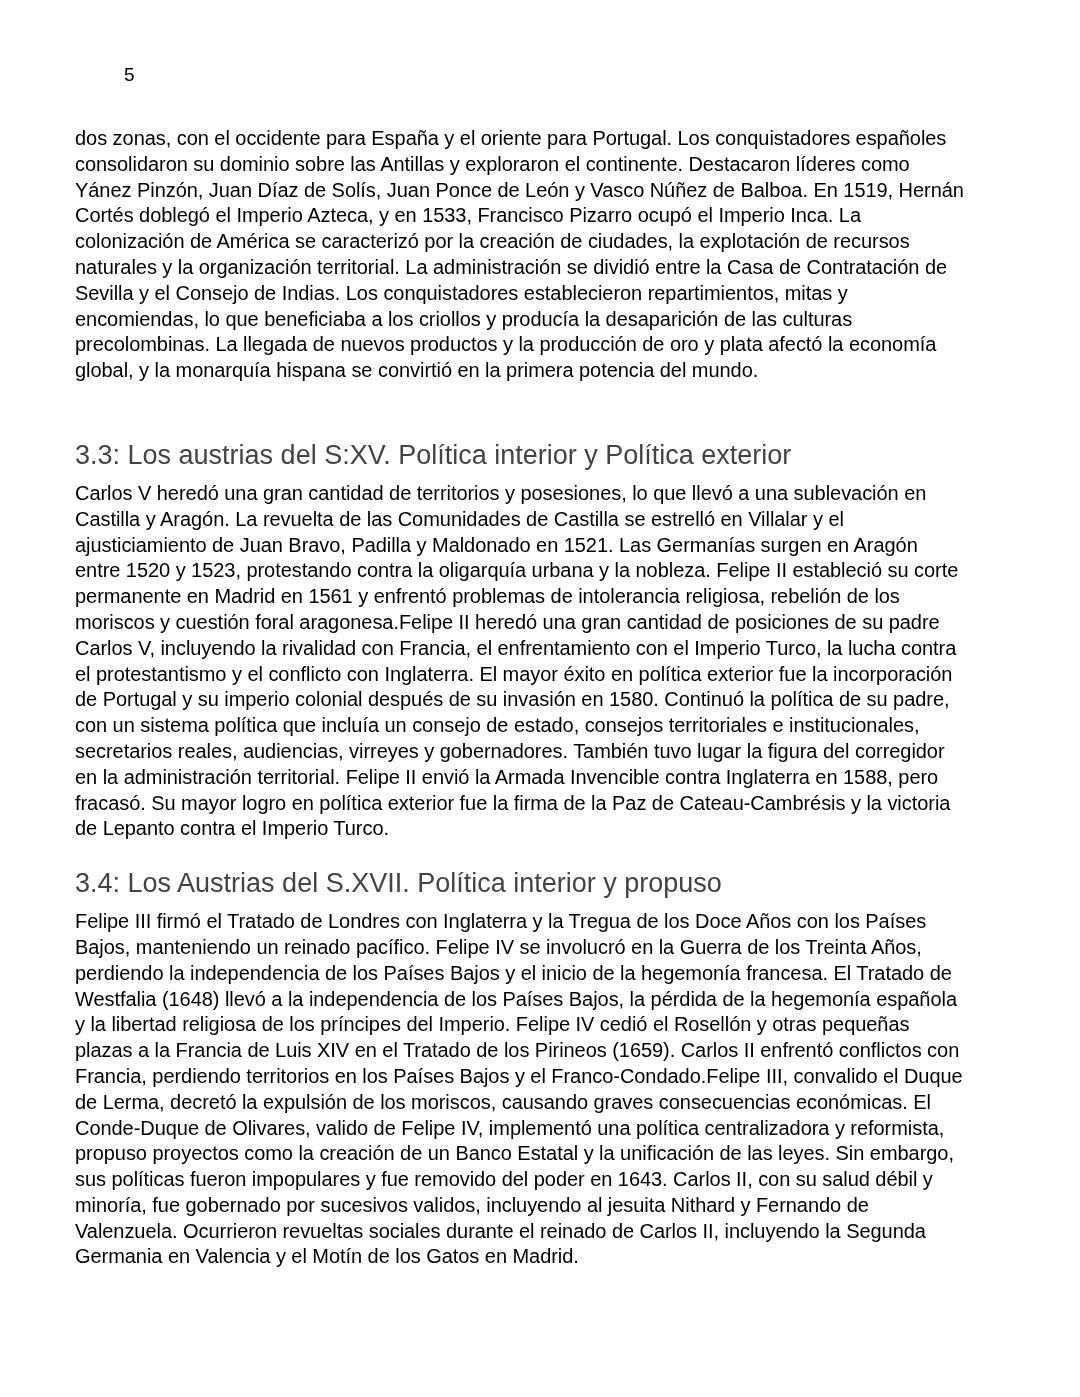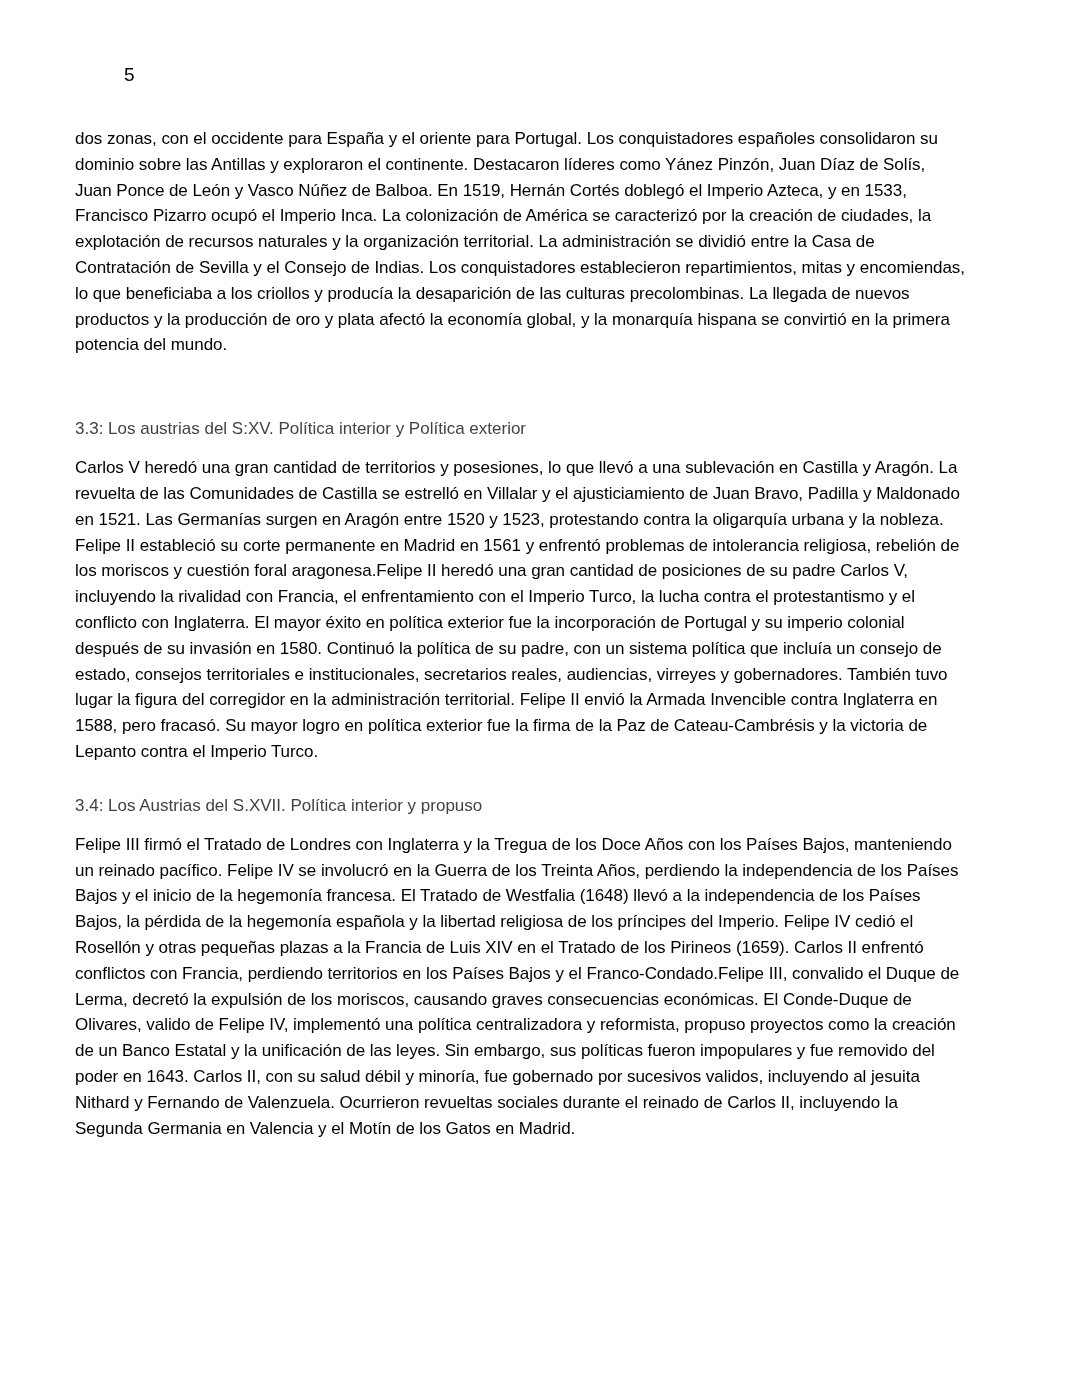--- a/index.html
+++ b/index.html
@@ -24,28 +24,28 @@
       color: #000000;
     }
     .content {
       position: absolute;
       left: 75px;
       top: 126px;
       width: 890px;
     }
     .para {
       margin: 0;
-      font-size: 17px;
+      font-size: 20px;
       line-height: 25.8px;
       color: #000000;
       letter-spacing: -0.05px;
     }
     .heading {
       margin: 0;
-      font-size: 17px;
+      font-size: 27px;
       line-height: 32px;
       font-weight: normal;
       color: #434343;
     }
     #para-1 { }
     #heading-3-3 { margin-top: 55px; margin-bottom: 10px; }
     #heading-3-4 { margin-top: 25px; margin-bottom: 10px; }
   </style>
 </head>
 <body>

